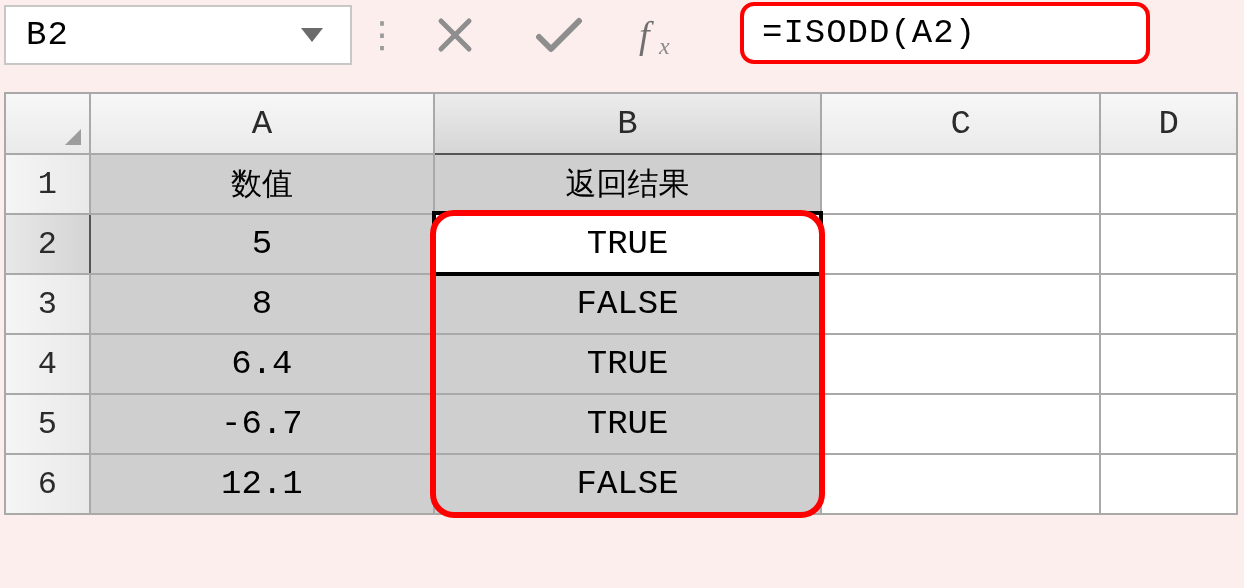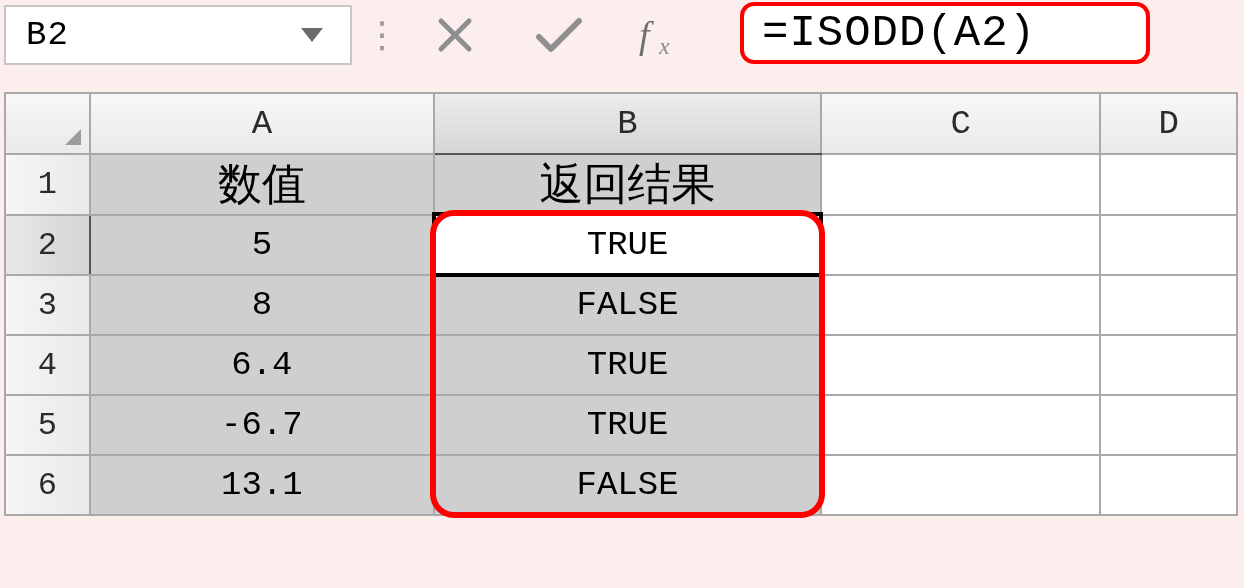--- a/index.html
+++ b/index.html
@@ -81,21 +81,21 @@
     margin-left: 24px;
     width: 410px;
     height: 62px;
     background: #fff;
     border: 4px solid #ff0000;
     border-radius: 14px;
     display: flex;
     align-items: center;
     padding: 0 18px;
     font-family: "Courier New", "SimSun", monospace;
-    font-size: 44px;
+    font-size: 34px;
     letter-spacing: 1px;
   }
 
   
   .grid-wrap {
     width: 1234px;
     margin: 0 4px;
     background: #fff;
     border-top: 2px solid #a9a9a9;
     border-left: 2px solid #a9a9a9;
@@ -194,21 +194,21 @@
 
   .sheet-area { position: relative; }
 
   
   td.datacell {
     background: #cfcfcf;
   }
   td.headercell {
     background: #cfcfcf;
     font-family: "SimSun", "宋体", serif;
-    font-size: 44px;
+    font-size: 31px;
   }
 
   
   td.cell.white { background: #ffffff; }
 
 </style>
 </head>
 <body>
 
 <div class="formula-bar">
@@ -302,21 +302,21 @@
         </tr>
         <tr>
           <th class="rowhdr">5</th>
           <td class="cell datacell num">-6.7</td>
           <td class="cell datacell num" id="cellB5">TRUE</td>
           <td class="cell"></td>
           <td class="cell"></td>
         </tr>
         <tr>
           <th class="rowhdr">6</th>
-          <td class="cell datacell num">13.1</td>
+          <td class="cell datacell num">12.1</td>
           <td class="cell datacell num" id="cellB6">FALSE</td>
           <td class="cell"></td>
           <td class="cell"></td>
         </tr>
       </tbody>
     </table>
   </div>
 
   <div class="results-outline" id="redOutline" style="left: 429.984px; top: 118px; width: 395.125px; height: 308px;"></div>
 </div>

